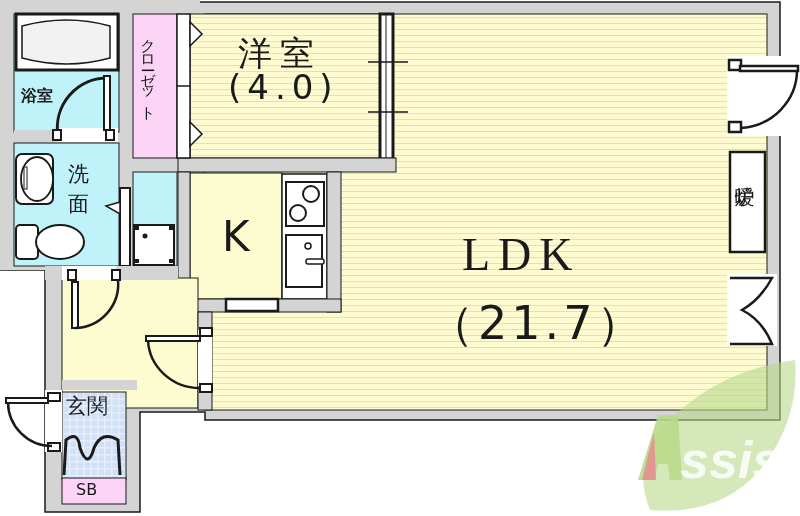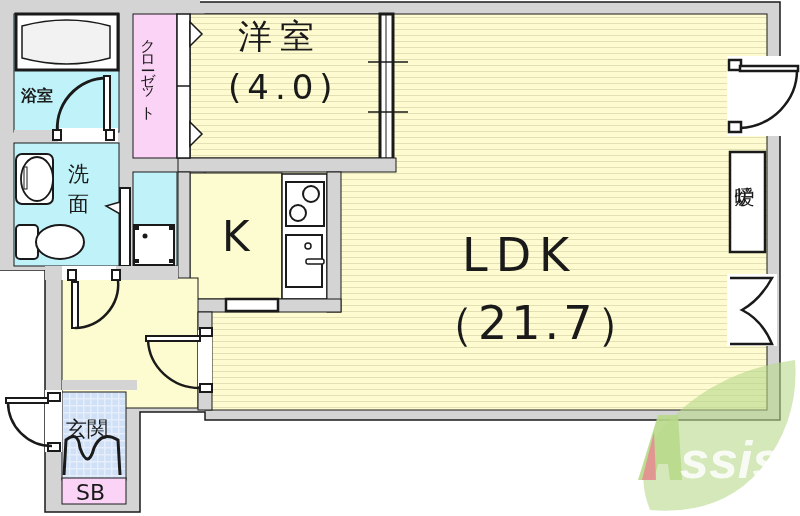--- a/index.html
+++ b/index.html
@@ -143,38 +143,38 @@
   <g>
     <rect x="730" y="152" width="35" height="100" fill="#ffffff" stroke="#1a1a1a" stroke-width="2.5"></rect>
   </g>
 
   <g>
     <rect x="727" y="274" width="50" height="72" fill="#ffffff"></rect>
     <path d="M730,278 L772,278 Q760,300 742,310 Q762,320 772,344 L730,344" fill="none" stroke="#1a1a1a" stroke-width="2.5"></path>
   </g>
 </svg>
 
-<div class="lbl" style="left:238px;top:19px;font-size:34px;letter-spacing:8px;">洋室</div>
+<div class="lbl" style="left:238px;top:36px;font-size:34px;letter-spacing:8px;">洋室</div>
 <div class="lbl" style="left:228px;top:70px;font-size:34px;letter-spacing:6px;">(4.0)</div>
 
 <div class="lbl vert" style="left:140px;top:28px;font-size:15px;">クローゼット</div>
 
 <div class="lbl" style="left:21px;top:88px;font-size:16px;font-weight:bold;">浴室</div>
 
 <div class="lbl" style="left:68px;top:164px;font-size:21px;">洗</div>
 <div class="lbl" style="left:68px;top:194px;font-size:21px;">面</div>
 
 <div class="lbl" style="left:222px;top:216px;font-size:42px;">K</div>
 
-<div class="lbl" style="left:462px;top:232px;font-size:46px;letter-spacing:8px;">LDK</div>
+<div class="lbl" style="left:462px;top:232px;font-size:46px;letter-spacing:8px;font-family:Liberation Serif, serif;">LDK</div>
 <div class="lbl" style="left:428px;top:300px;font-size:46px;letter-spacing:4px;">（21.7）</div>
 
 <div class="lbl vert" style="left:735px;top:170px;font-size:20px;">暖炉</div>
 
-<div class="lbl" style="left:66px;top:419px;font-size:21px;">玄関</div>
-<div class="lbl" style="left:76px;top:482px;font-size:22px;">SB</div>
+<div class="lbl" style="left:66px;top:396px;font-size:21px;">玄関</div>
+<div class="lbl" style="left:76px;top:482px;font-size:16px;">SB</div>
 
 <svg class="watermark" viewBox="0 0 190 156">
   <path d="M40,150 Q20,100 60,60 Q110,10 185,0 Q190,60 150,110 Q110,156 40,150 Z" fill="#b8d98a" opacity="0.6"></path>
   <path d="M28,120 L48,55 L68,55 L72,120 L60,120 L58,104 L48,104 L44,120 Z" fill="#b8d98a" opacity="0.9"></path>
   <path d="M32,120 L44,72 L46,120 Z" fill="#e78a93" opacity="0.85"></path>
   <text x="70" y="118" font-family="Liberation Sans, sans-serif" font-weight="bold" font-style="italic" font-size="52" fill="#ffffff" opacity="0.85">ssist</text>
 </svg>
 
 </body></html>

